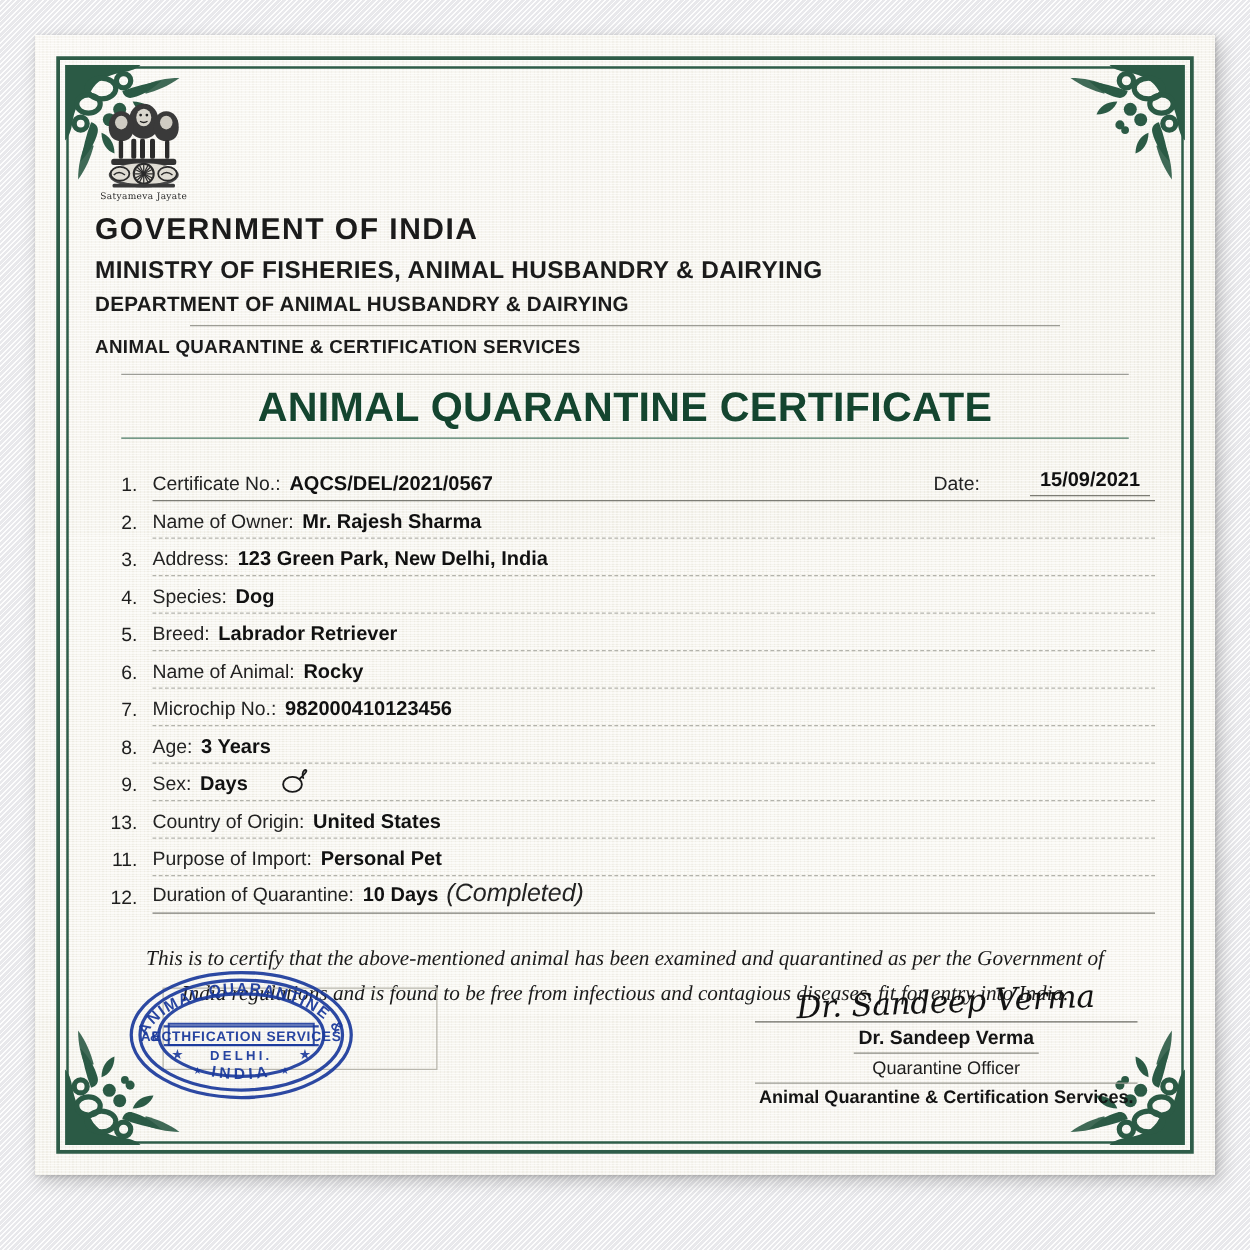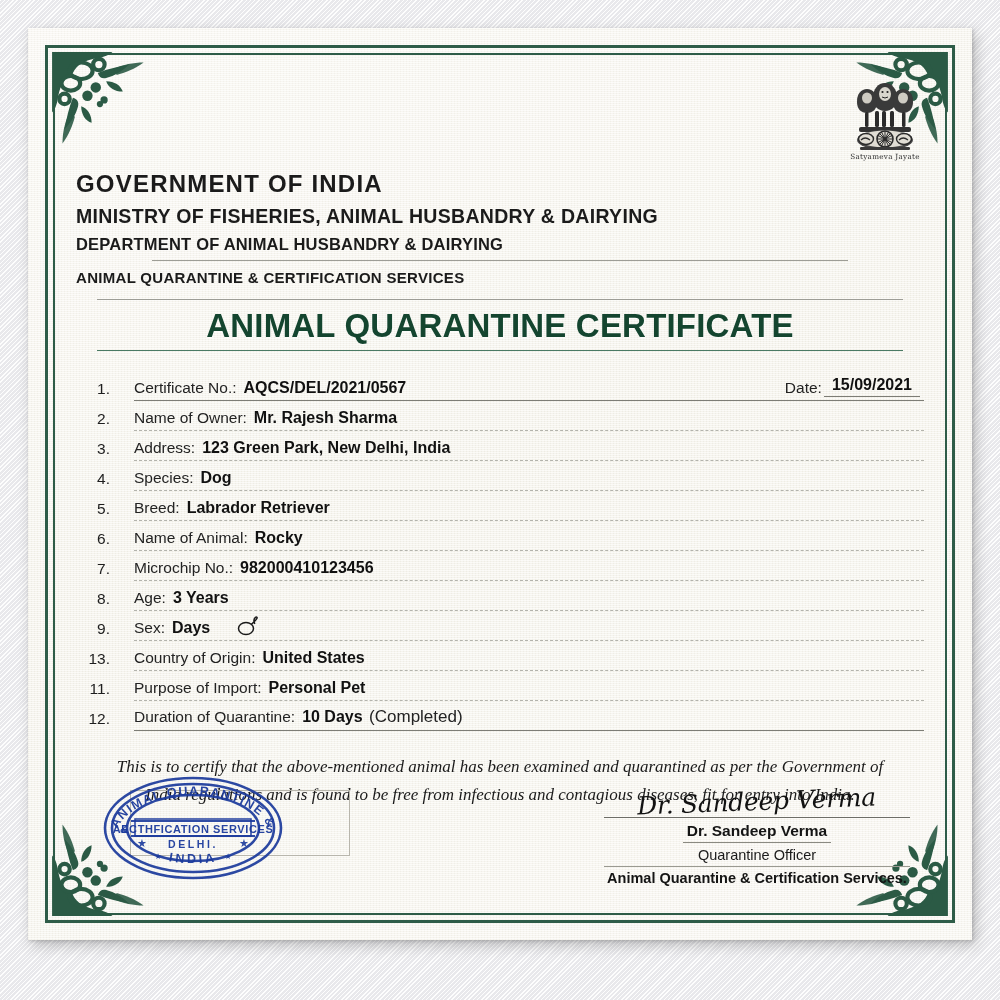--- a/index.html
+++ b/index.html
@@ -48,21 +48,21 @@
   #corner-bl { left: 22px;  bottom: 22px; transform: scaleY(-1); }
   #corner-br { right: 22px; bottom: 22px; transform: scale(-1,-1); }
 
   
   #content {
     position: absolute;
     left: 48px; top: 44px; right: 48px; bottom: 44px;
   }
 
   
-  #emblem-block { text-align: right; padding-top: 6px; height: 92px; }
+  #emblem-block { text-align: left; padding-top: 6px; height: 92px; }
   #national-emblem { display:inline-block; width: 78px; height: 84px; }
   #national-emblem svg { display:block; }
 
   
   .hdr { text-align:left; color:#1b1b1b; font-weight:bold; letter-spacing:0.4px; }
   #hdr-govt  { font-size: 24px; margin-top: 0px;  letter-spacing: 1.2px; }
   #hdr-ministry { font-size: 19.5px; margin-top: 7px; letter-spacing: 0.3px; }
   #hdr-dept  { font-size: 16.5px; margin-top: 7px; letter-spacing: 0.2px; }
   #rule-1 { height:0; border-top:1px solid #9d9d96; width: 82%; margin: 6px auto 0; }
   #hdr-aqcs { font-size: 15px; margin-top: 8px; font-weight:bold; letter-spacing: 0.3px; }
@@ -98,33 +98,33 @@
     color: #1d1d1d;
     box-sizing: border-box;
     padding-bottom: 3px;
   }
   .field-body {
     flex: 1 1 auto;
     position: relative;
     border-bottom: 1px dashed #b3b3ac;
     padding-bottom: 3px;
     white-space: nowrap;
-    margin-left: 12px;
   }
   .field-body.solid { border-bottom: 1px solid #7d7d76; }
   .field-label { font-size: 15.5px; color: #232323; }
   .field-value { font-size: 16px; color: #111; font-weight: bold; padding-left: 7px; }
-  .field-suffix { font-size: 17px; color: #232323; font-weight: normal; padding-left: 2px; }
+  .field-suffix { font-size: 20px; color: #232323; font-weight: normal; padding-left: 2px; font-style: italic; }
 
   
   #date-group {
     position: absolute;
     right: 4px; bottom: 3px;
     display:flex; align-items: flex-end;
     white-space: nowrap;
+    gap: 38px;
   }
   #date-label { font-size: 15.5px; color:#232323; }
   #date-underline {
     border-bottom: 1px solid #7d7d76;
     padding: 0 8px 2px 8px;
     margin-left: 2px;
   }
   #date-value { font-size: 16px; font-weight: bold; color:#111; }
 
   

